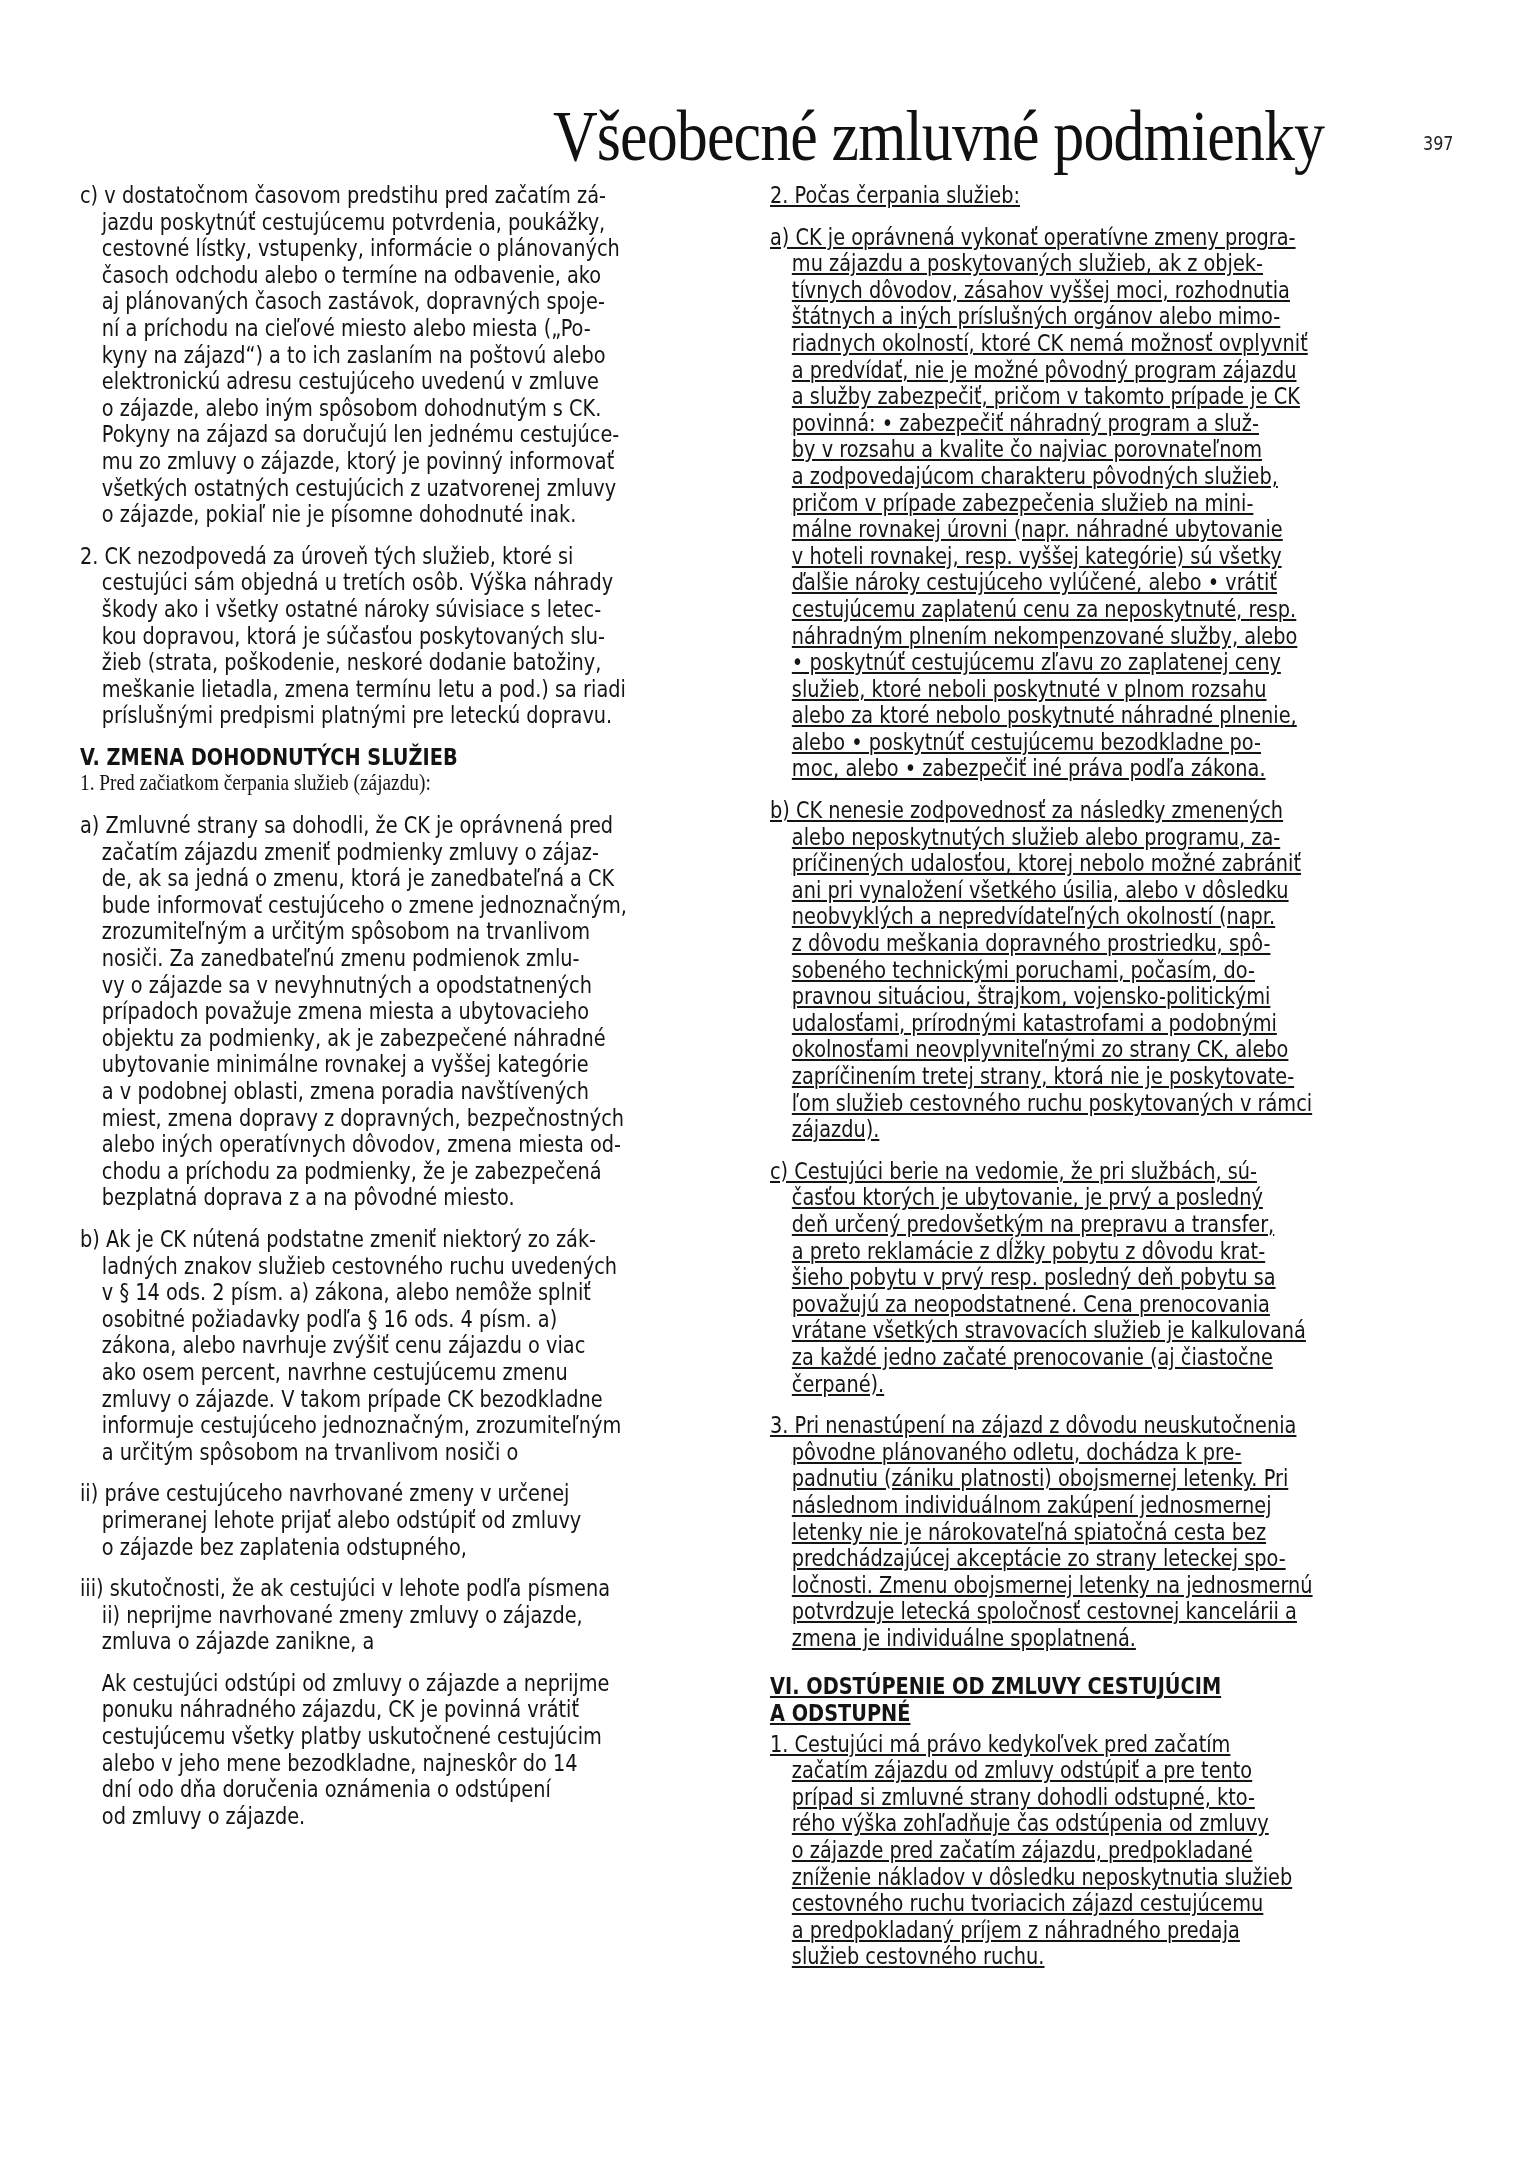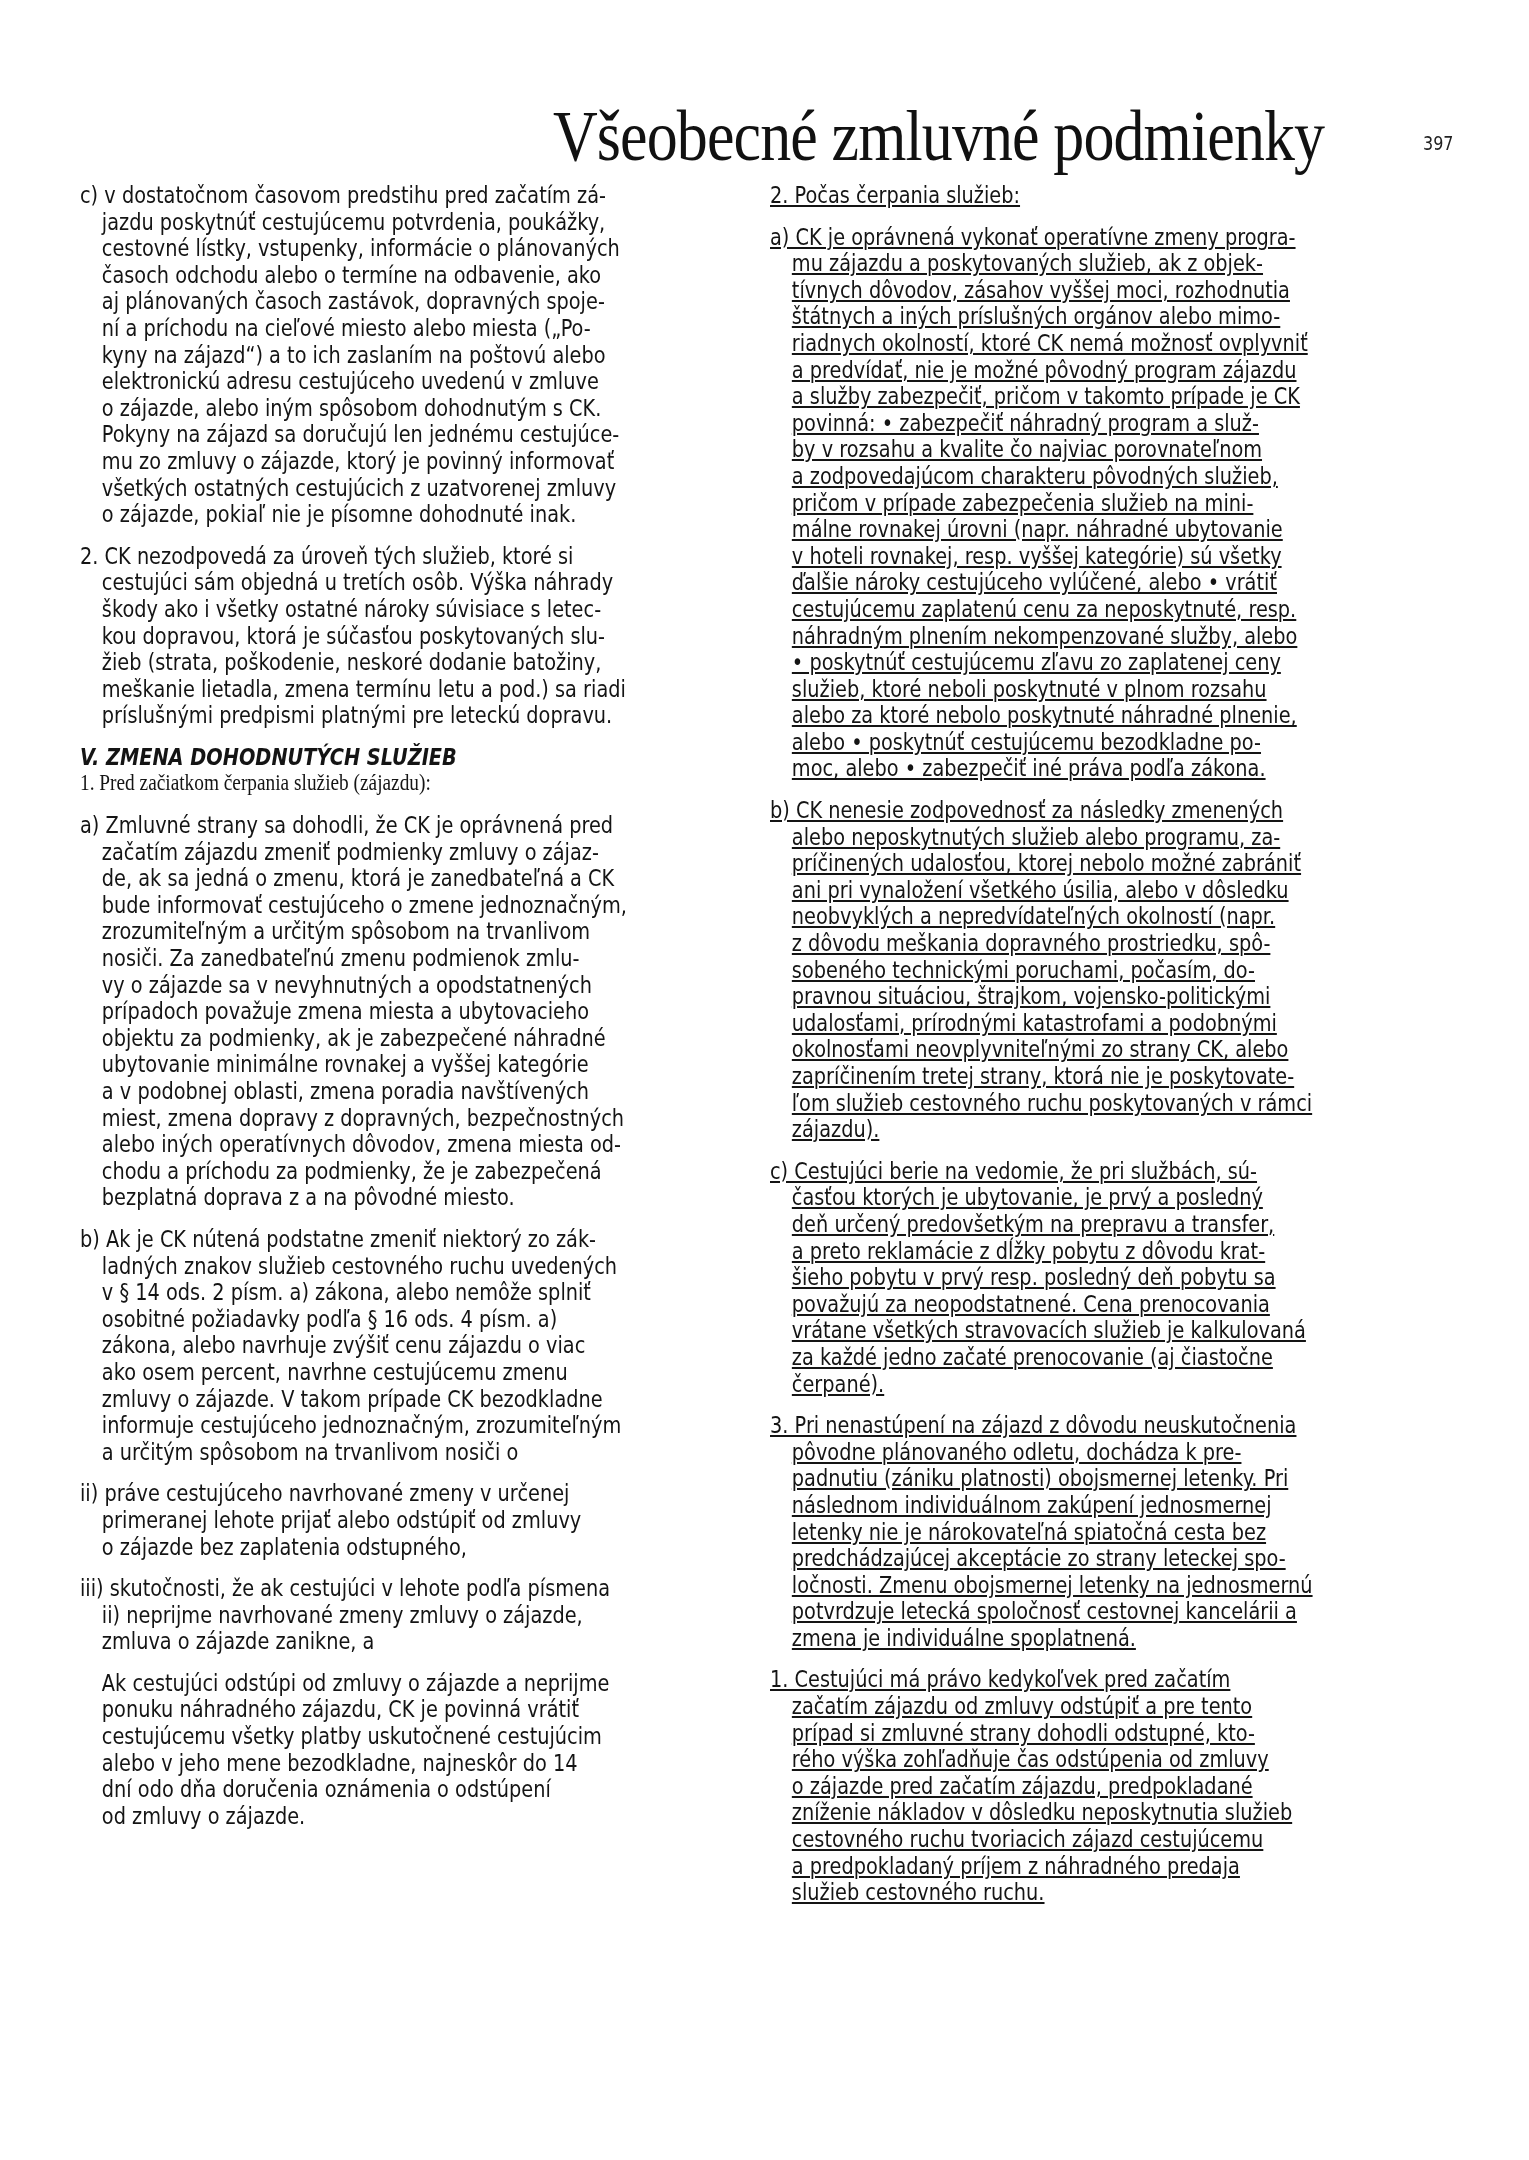--- a/index.html
+++ b/index.html
@@ -43,21 +43,21 @@
     </div>
     <div class="block">
       <span class="line">2. CK nezodpovedá za úroveň tých služieb, ktoré si</span>
       <span class="line ind">cestujúci sám objedná u tretích osôb. Výška náhrady</span>
       <span class="line ind">škody ako i všetky ostatné nároky  súvisiace s letec-</span>
       <span class="line ind">kou dopravou, ktorá je súčasťou poskytovaných slu-</span>
       <span class="line ind">žieb (strata, poškodenie, neskoré dodanie batožiny,</span>
       <span class="line ind">meškanie lietadla, zmena termínu letu a pod.) sa riadi</span>
       <span class="line ind">príslušnými predpismi platnými pre leteckú dopravu.</span>
     </div>
-    <div class="block heading" style="margin-bottom: 0px; font-style: italic;">
+    <div class="block heading" style="margin-bottom: 0px;">
       <span class="line">V. ZMENA DOHODNUTÝCH SLUŽIEB</span>
     </div>
     <div class="block" style="margin-top: 0px; font-family: Liberation Serif, serif;">
       <span class="line">1. Pred začiatkom čerpania služieb (zájazdu):</span>
     </div>
     <div class="block">
       <span class="line">a) Zmluvné strany sa dohodli, že CK je oprávnená pred</span>
       <span class="line ind">začatím zájazdu zmeniť podmienky zmluvy o zájaz-</span>
       <span class="line ind">de, ak sa jedná o zmenu, ktorá je zanedbateľná a CK</span>
       <span class="line ind">bude informovať cestujúceho o zmene jednoznačným,</span>
@@ -160,20 +160,24 @@
       <span class="line">3. Pri nenastúpení na zájazd z dôvodu neuskutočnenia</span>
       <span class="line ind">pôvodne plánovaného odletu, dochádza k pre-</span>
       <span class="line ind">padnutiu (zániku platnosti) obojsmernej letenky. Pri</span>
       <span class="line ind">následnom individuálnom zakúpení  jednosmernej</span>
       <span class="line ind">letenky nie je nárokovateľná spiatočná cesta bez</span>
       <span class="line ind">predchádzajúcej akceptácie zo strany leteckej spo-</span>
       <span class="line ind">ločnosti. Zmenu obojsmernej letenky na jednosmernú</span>
       <span class="line ind">potvrdzuje letecká spoločnosť cestovnej kancelárii a</span>
       <span class="line ind">zmena je individuálne spoplatnená.</span>
     </div>
+    <div class="block heading" style="margin-top: 22px; margin-bottom: 0px;">
+      <span class="line">VI. ODSTÚPENIE OD ZMLUVY CESTUJÚCIM</span>
+      <span class="line">A ODSTUPNÉ</span>
+    </div>
     <div class="block" style="margin-top: 4px;">
       <span class="line">1. Cestujúci má právo kedykoľvek pred začatím</span>
       <span class="line ind">začatím zájazdu od zmluvy odstúpiť a pre tento</span>
       <span class="line ind">prípad si zmluvné strany dohodli odstupné, kto-</span>
       <span class="line ind">rého výška zohľadňuje čas odstúpenia od zmluvy</span>
       <span class="line ind">o zájazde pred začatím zájazdu, predpokladané</span>
       <span class="line ind">zníženie nákladov v dôsledku neposkytnutia služieb</span>
       <span class="line ind">cestovného ruchu tvoriacich zájazd cestujúcemu</span>
       <span class="line ind">a predpokladaný príjem z náhradného predaja</span>
       <span class="line ind">služieb cestovného ruchu.</span>

